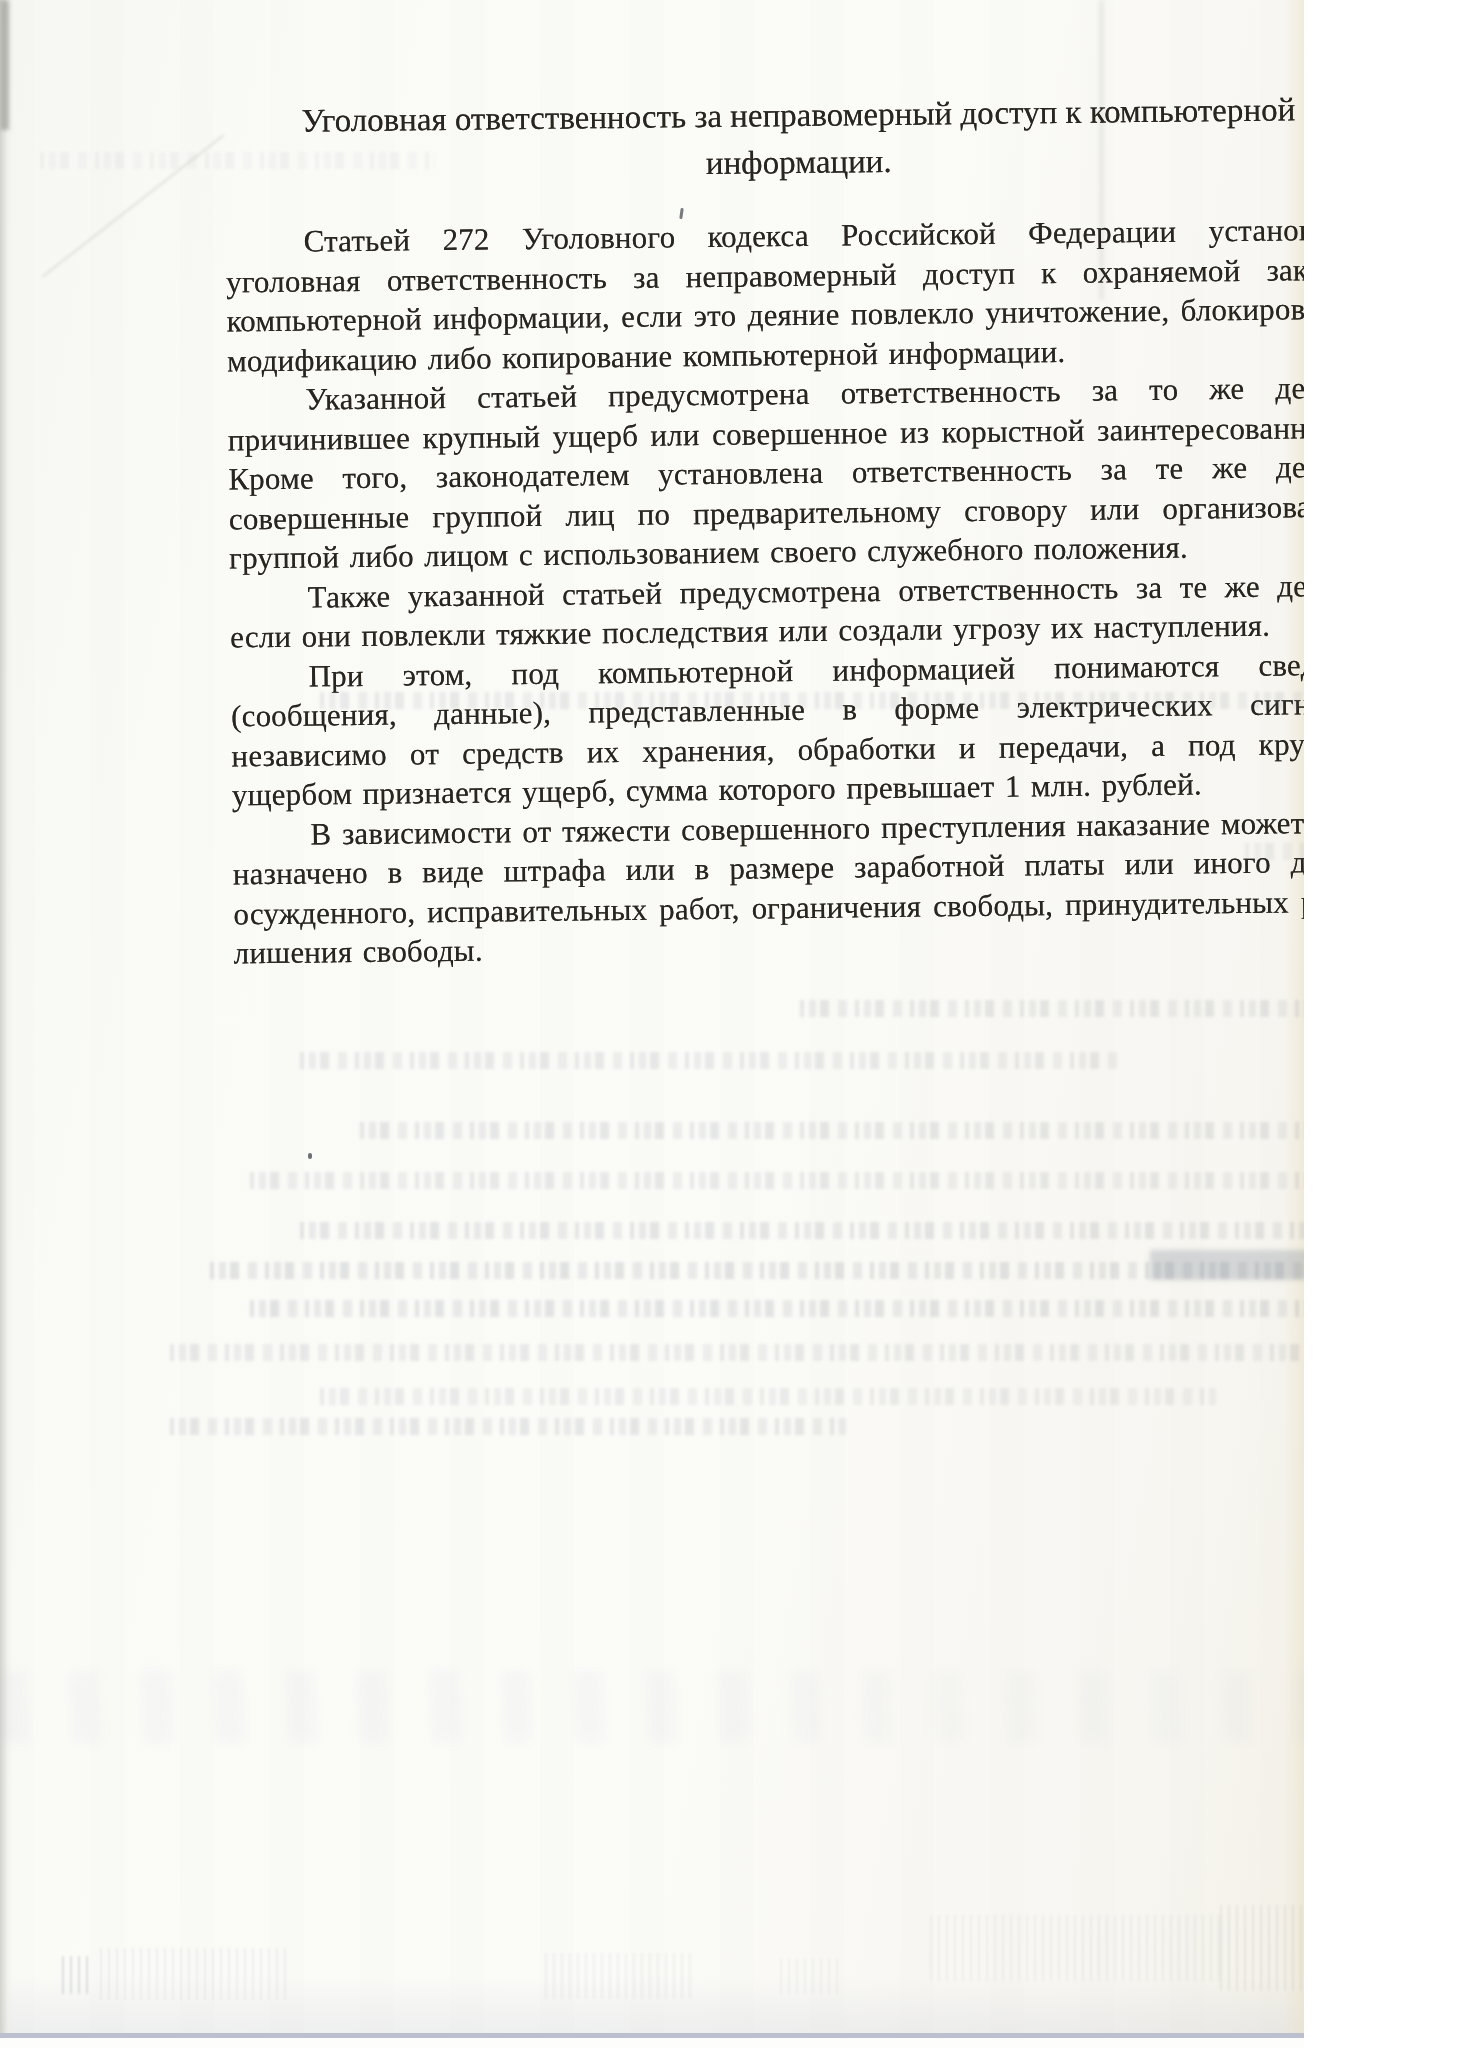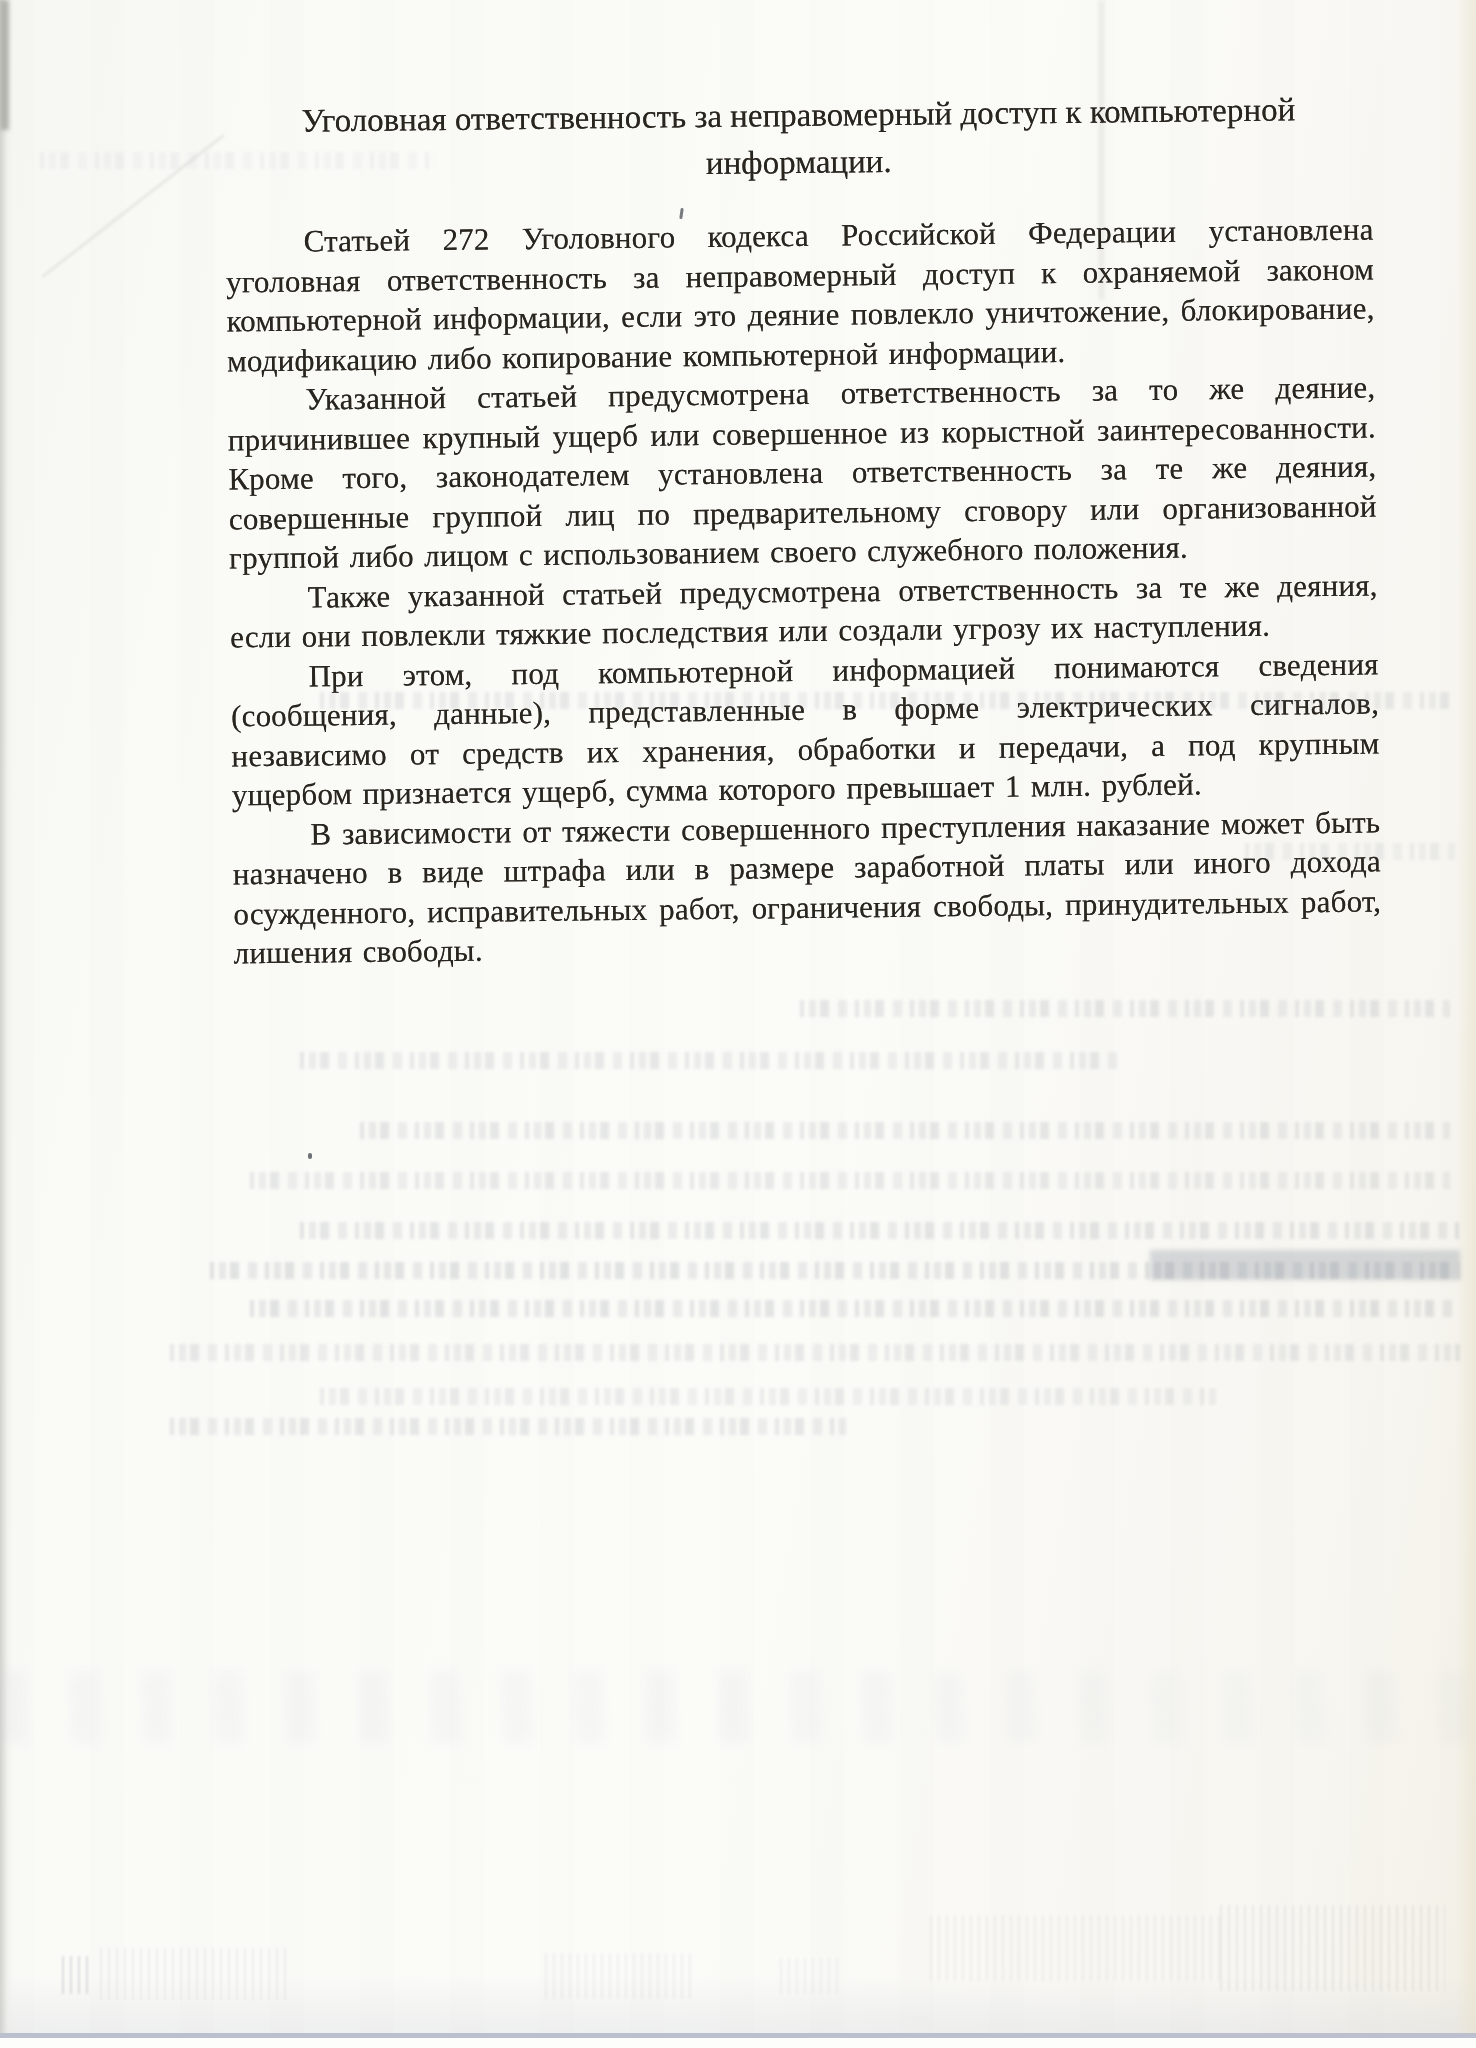--- a/index.html
+++ b/index.html
@@ -1,18 +1,18 @@
 <!DOCTYPE html>
 <html><head>
 <meta charset="utf-8">
 <style>
   html,body{margin:0;padding:0;background:#ffffff;}
   .page{
     position:relative;
-    width:1476px;height:2048px;
+    width:1304px;height:2048px;
     overflow:hidden;
     background:
       linear-gradient(180deg, rgba(210,212,218,0) 96.5%, rgba(205,207,216,.25) 99%, rgba(205,207,216,.3) 100%),
       repeating-linear-gradient(90deg, rgba(220,220,214,.05) 0 34px, rgba(255,255,255,0) 34px 90px),
       linear-gradient(100deg, #f6f6f3 0%, #fafaf7 18%, #fbfbf8 55%, #f7f6f1 88%, #f3f0e6 100%);
     font-family:"Liberation Serif","DejaVu Serif",serif;
   }
   
   .text-layer{
     position:absolute;left:224px;top:92px;width:1148px;

